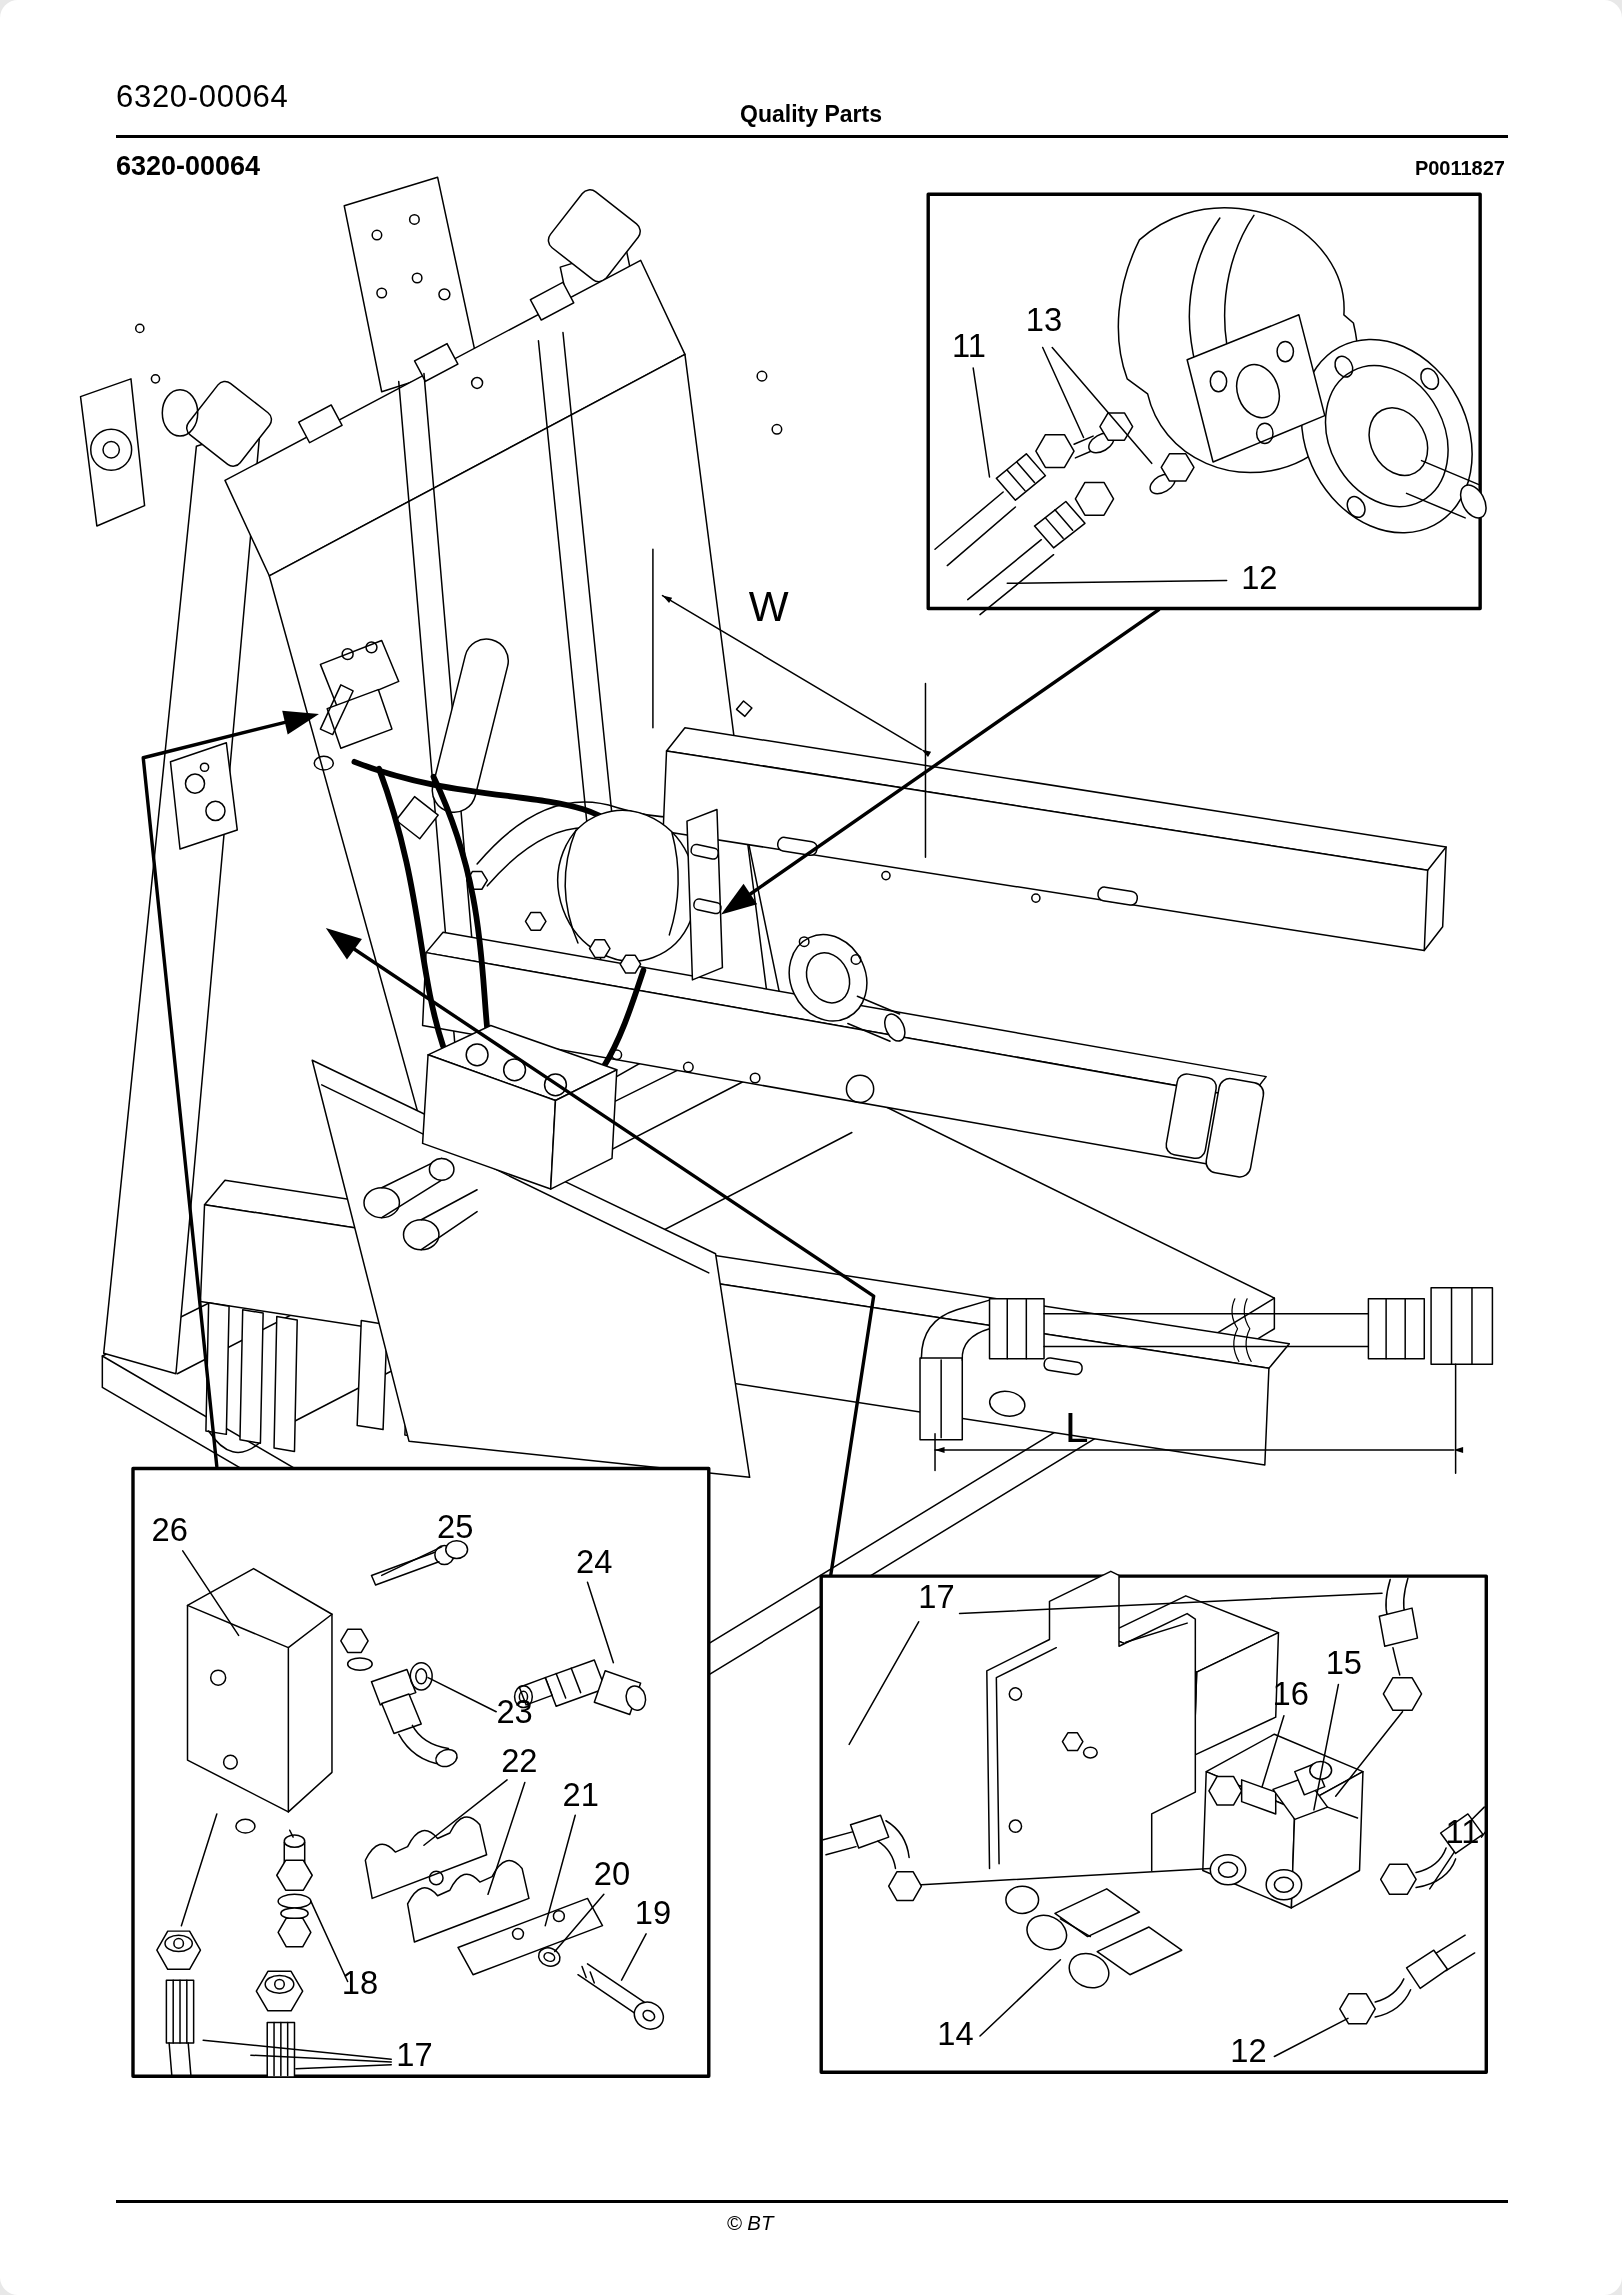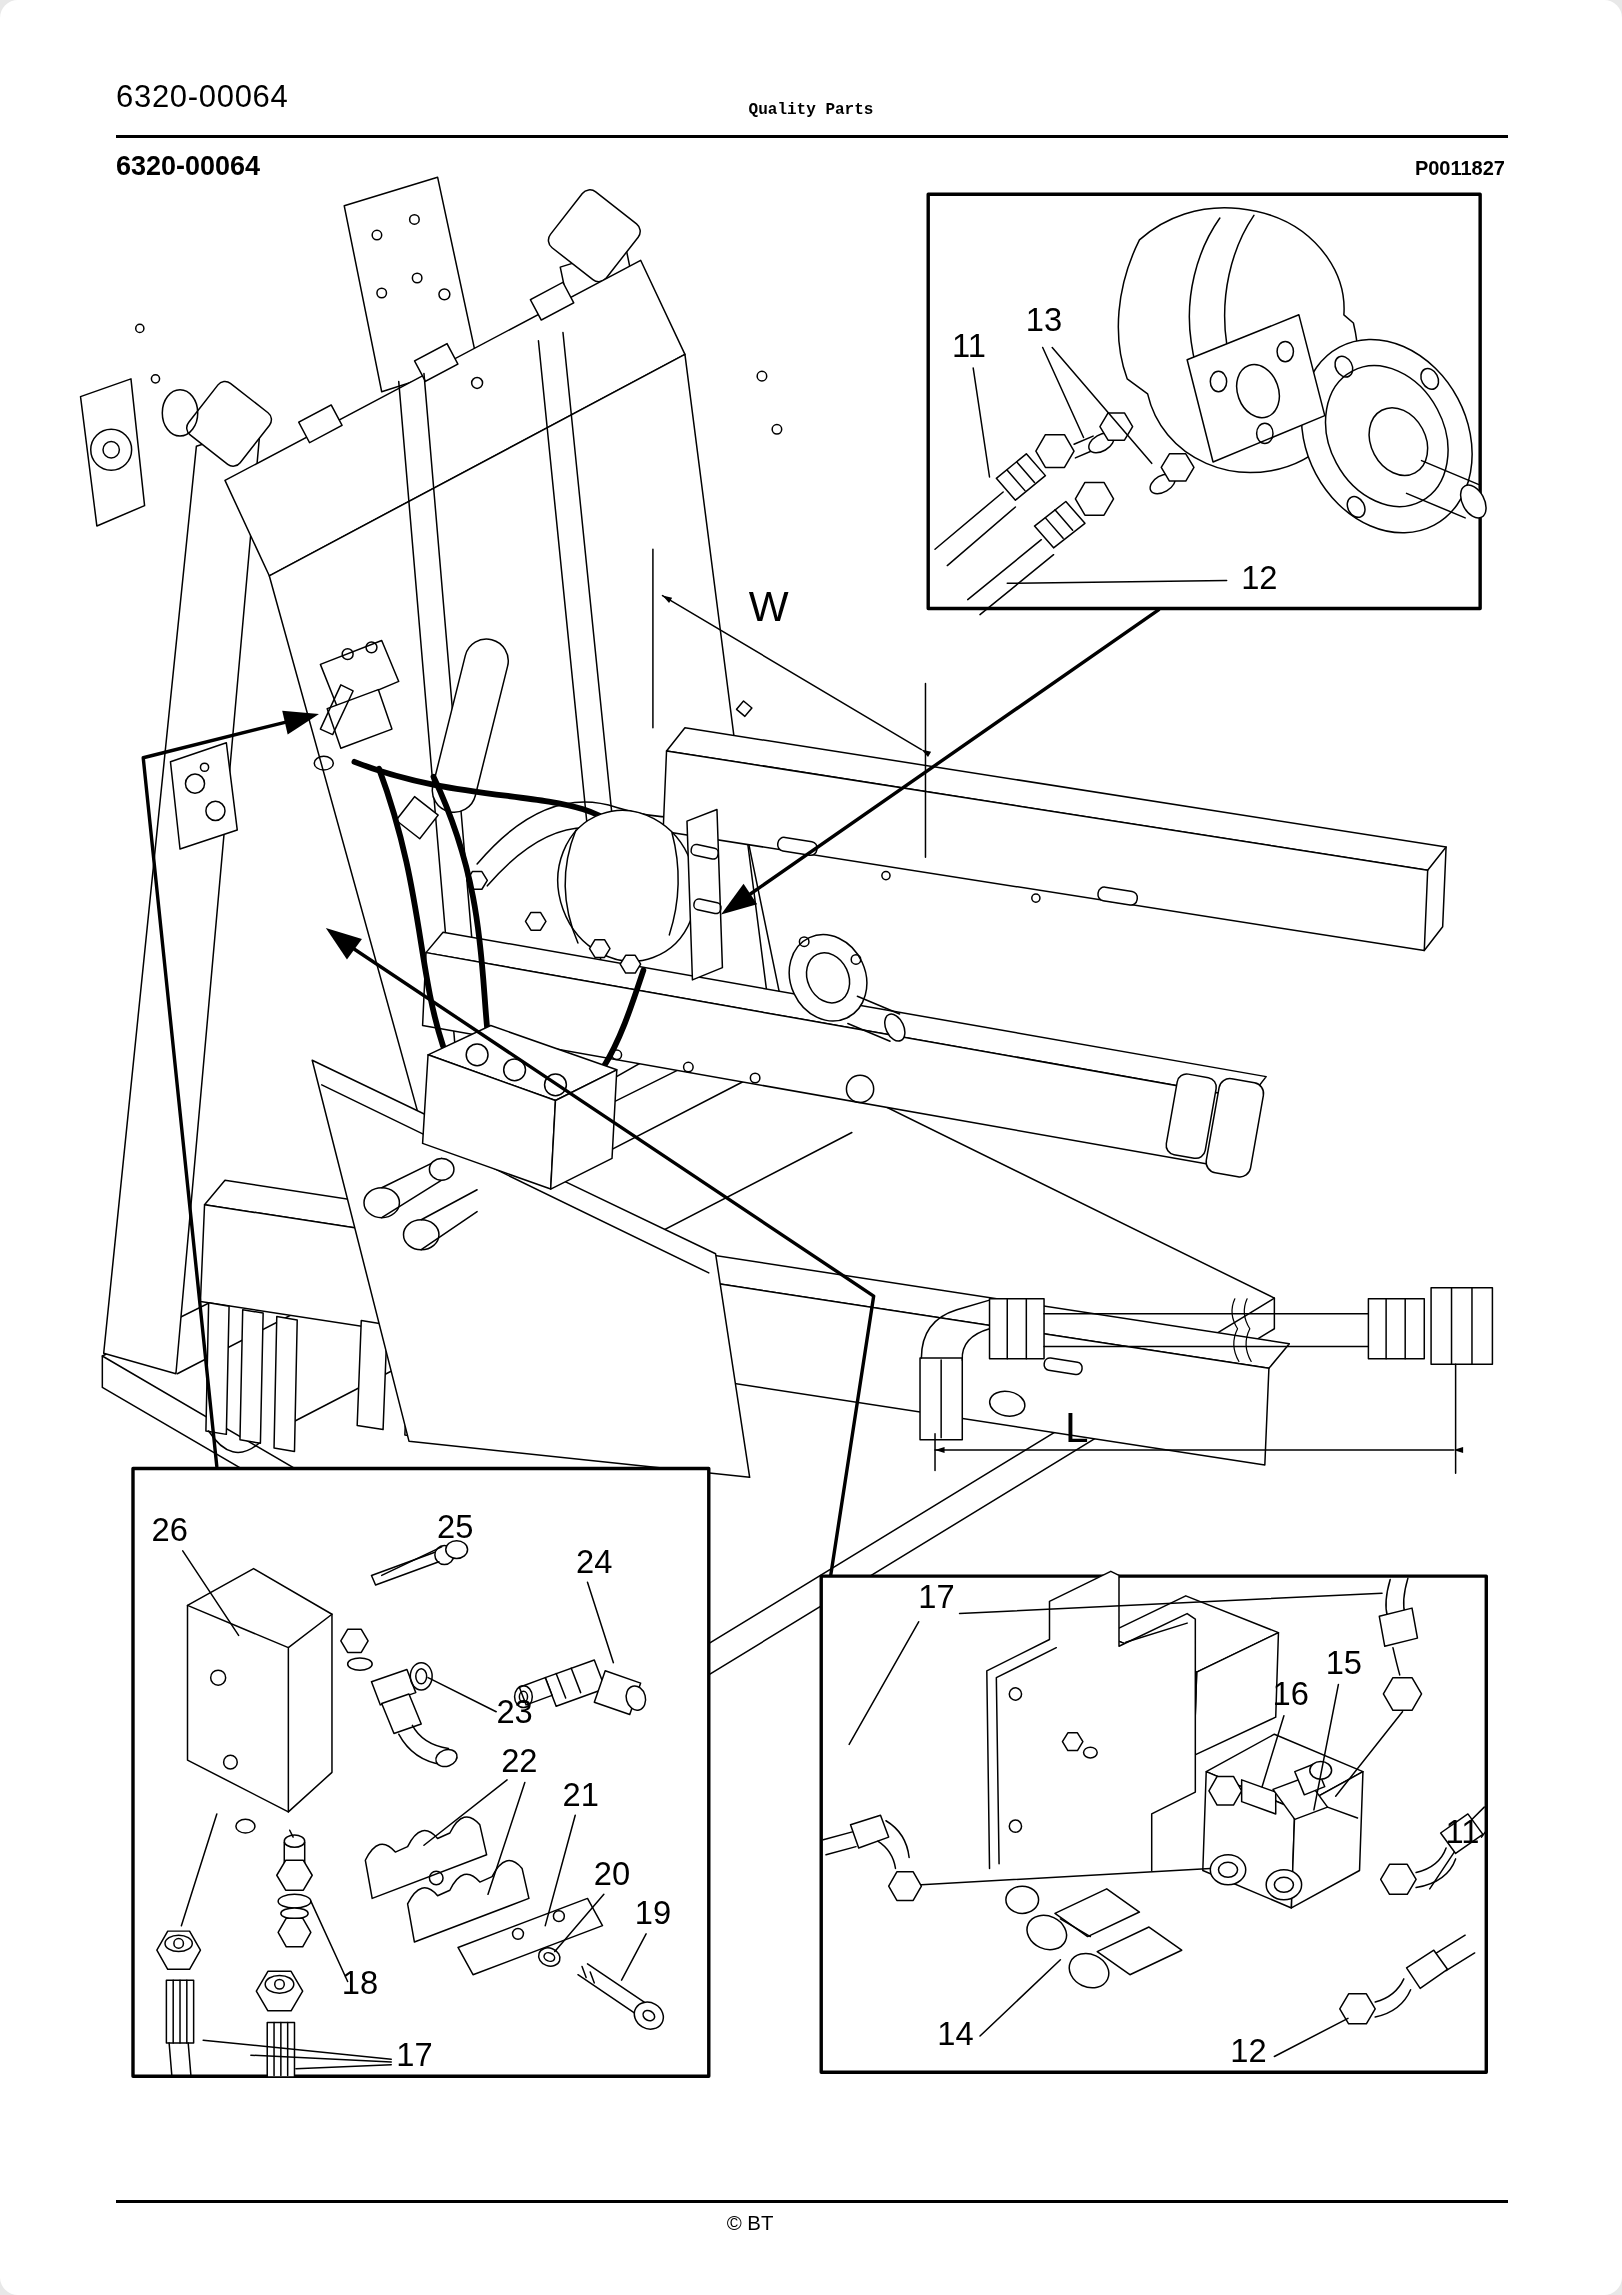--- a/index.html
+++ b/index.html
@@ -1,26 +1,26 @@
 <!DOCTYPE html>
 <html style="font-size:11px"><head>
 <meta charset="utf-8">
 <style>
   html,body{margin:0;padding:0;background:#e8e8e8;}
   .page{position:relative;width:1622px;height:2295px;background:#ffffff;
         font-family:"Liberation Sans",sans-serif;color:#000;overflow:hidden;border-radius:18px;}
   .abs{position:absolute;white-space:nowrap;}
   .doc-num{left:116px;top:79px;font-size:31px;letter-spacing:0.7px;}
-  .page-title{left:0;top:101px;width:1622px;text-align:center;font-size:16px;font-weight:bold;font-family:Liberation Mono, monospace;}
+  .page-title{left:0;top:101px;width:1622px;text-align:center;font-size:23px;font-weight:bold;}
   .rule{position:absolute;background:#000;}
   .rule-top{left:116px;top:135px;width:1392px;height:2.7px;}
   .fig-num{left:116px;top:151px;font-size:27px;font-weight:bold;}
   .plate-code{right:117px;top:157px;font-size:20px;font-weight:bold;}
   .rule-bottom{left:116px;top:2200px;width:1392px;height:2.7px;}
-  .copyright{left:0;top:2212px;width:1500px;text-align:center;font-size:20.4px;}
+  .copyright{left:0;top:2212px;width:1500px;text-align:center;font-size:20.4px;font-style:italic;}
   svg{position:absolute;left:0;top:0;}
   svg text{font-family:"Liberation Sans",sans-serif;fill:#000;}
   .callout{font-size:48px;}
   .dim{font-size:62px;}
 </style>
 </head>
 <body>
 
 <div class="page">
 

